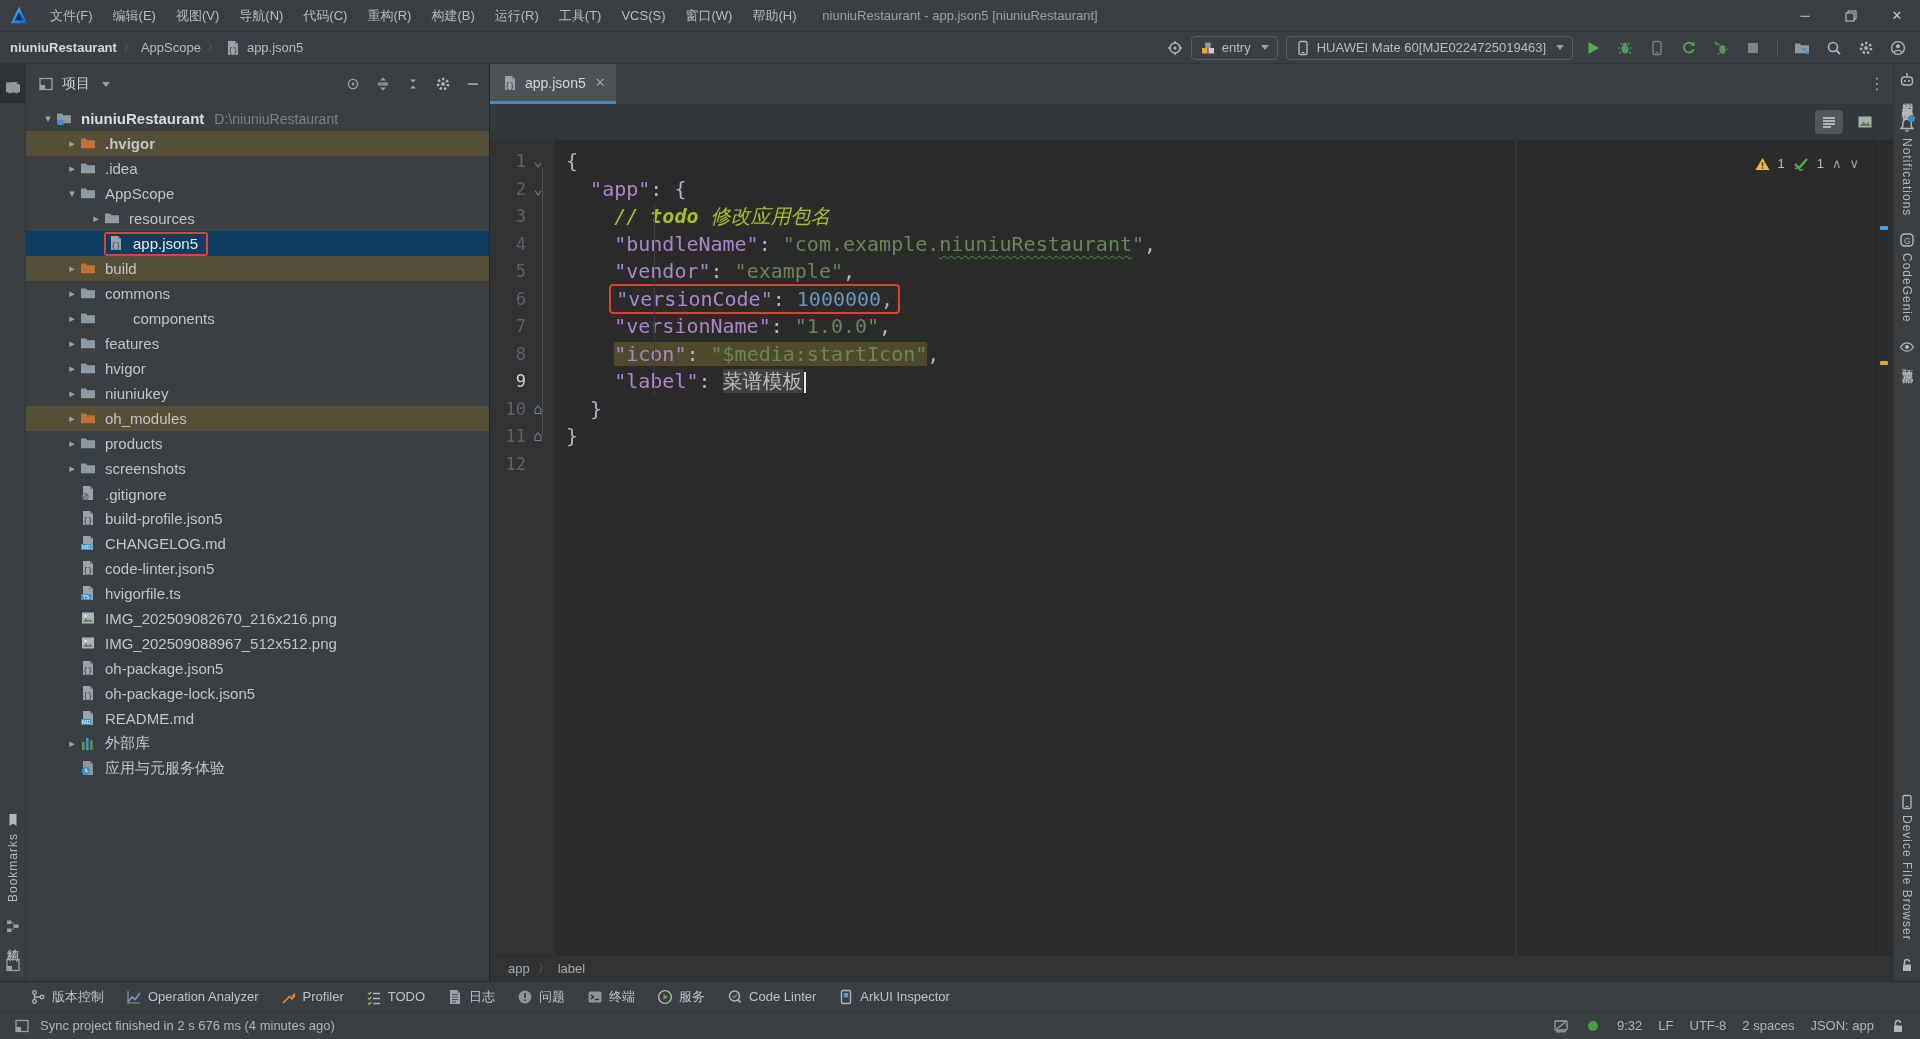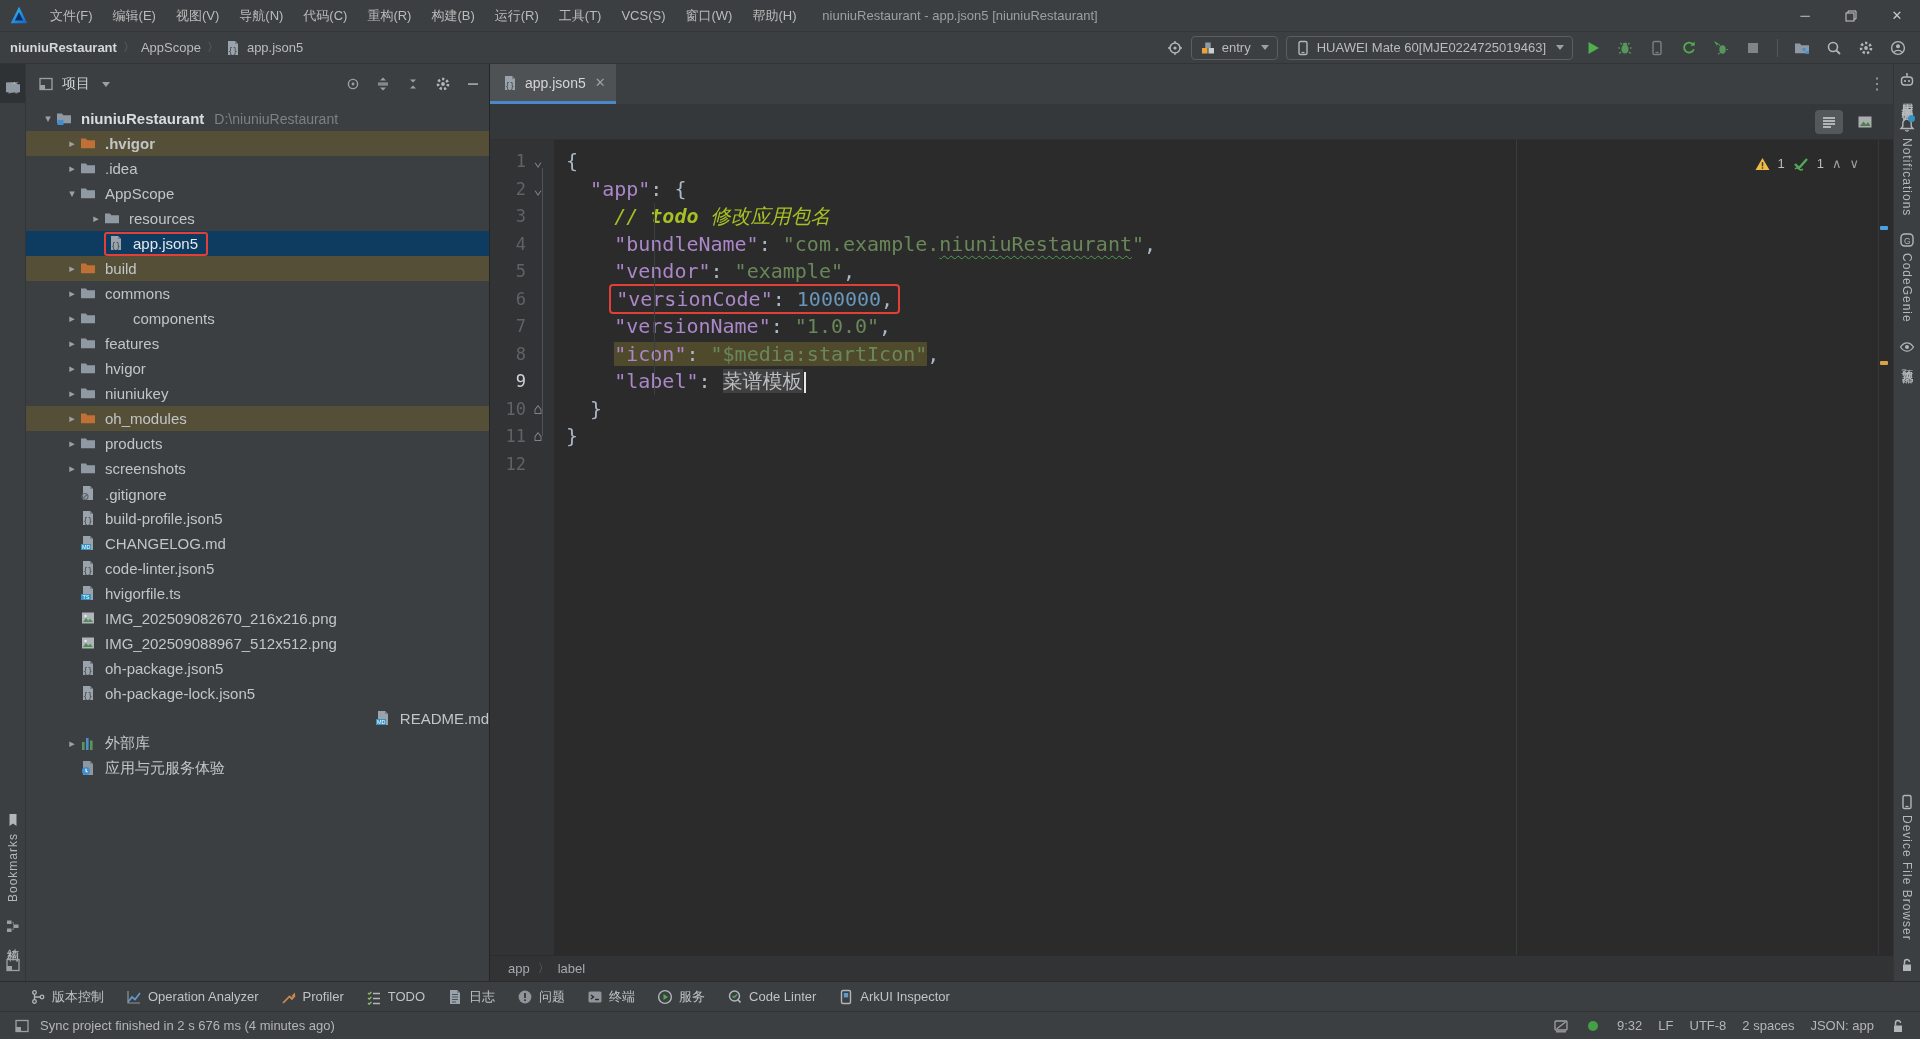--- a/index.html
+++ b/index.html
@@ -662,21 +662,21 @@
               <span class="ticon" style="display: flex;">
                 <svg width="16" height="16" viewBox="0 0 16 16">
                   <path d="M3 1h7l3 3v11H3z" fill="#9aa3ab"></path>
                   <path d="M10 1l3 3h-3z" fill="#767e85"></path>
                   <text x="3" y="13.5" font-size="8" font-family="monospace" fill="#3c3f41">{}</text>
                 </svg>
               </span>
               <span class="lab">oh-package-lock.json5</span>
             </span>
           </div>
-          <div class="trow" style="padding-left: 38px; justify-content: flex-end;">
+          <div class="trow" style="padding-left: 38px;">
             <span class="chev"></span>
             <span style="display: flex; align-items: center;">
               <span class="ticon" style="display: flex;">
                 <svg width="16" height="16" viewBox="0 0 16 16">
                   <path d="M3 1h7l3 3v11H3z" fill="#9aa3ab"></path>
                   <path d="M10 1l3 3h-3z" fill="#767e85"></path>
                   <rect x="1" y="9" width="10" height="6" fill="#3592c4"></rect>
                   <text x="2" y="14" font-size="5.5" font-family="sans-serif" fill="#fff">MD</text>
                 </svg>
               </span>

